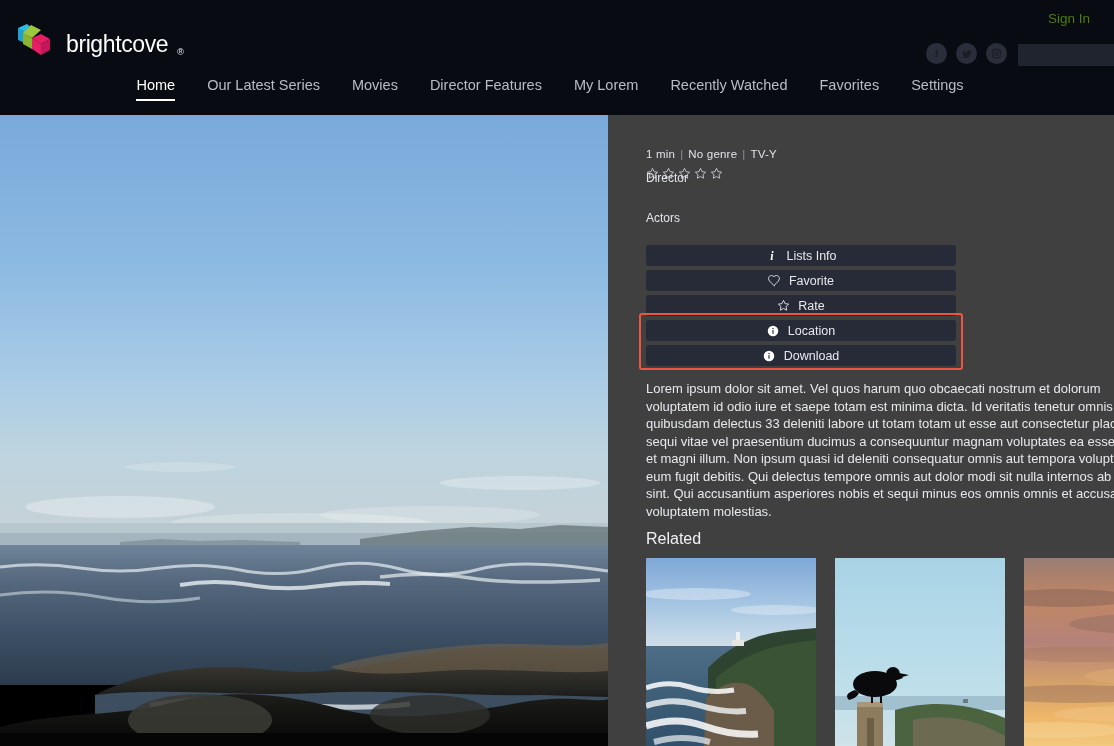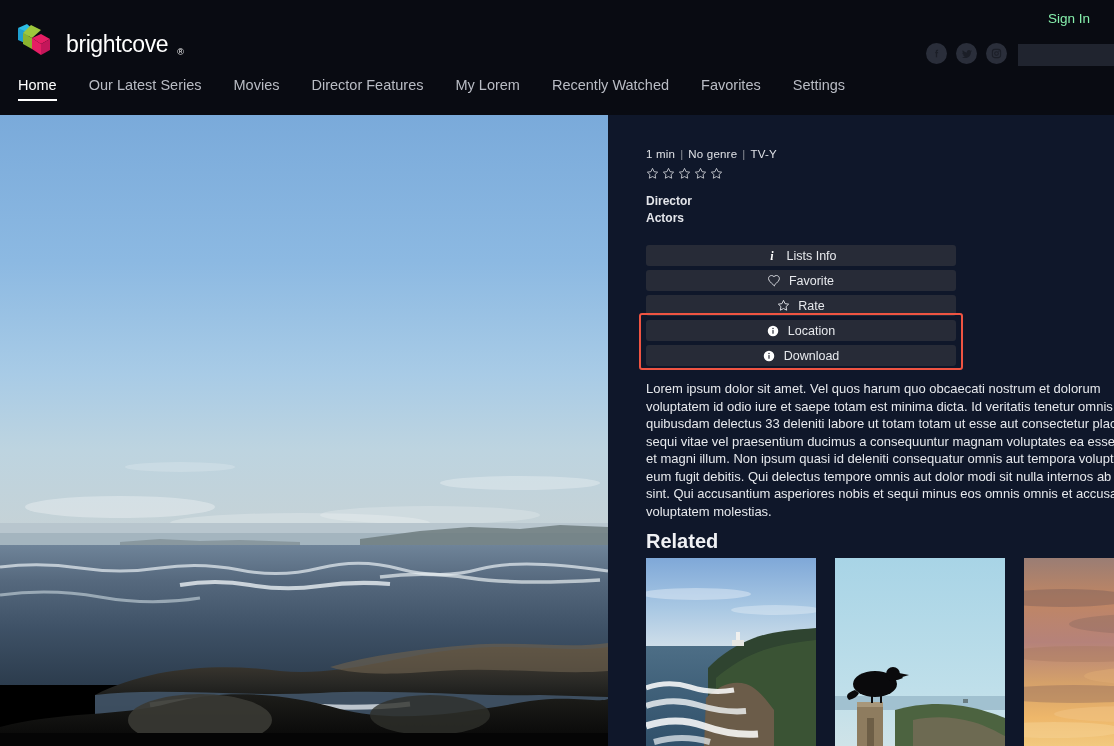--- a/index.html
+++ b/index.html
@@ -51,21 +51,21 @@
     vertical-align: super;
     color: #ffffff;
     margin-left: 1px;
   }
 
   .signin {
     position: absolute;
     right: 24px;
     top: 11px;
     font-size: 13.5px;
-    color: #86efac;
+    color: #4d7c0f;
     cursor: pointer;
   }
 
   .social-row {
     position: absolute;
     right: 107px;
     top: 43px;
     display: flex;
     gap: 9px;
     align-items: center;
@@ -99,20 +99,21 @@
 
   
   .nav {
     position: relative;
     height: 43px;
     background: #090b12;
     display: flex;
     align-items: flex-start;
     padding-left: 18px;
     gap: 0px;
+    justify-content: center;
   }
   .nav-item {
     font-size: 14.5px;
     color: #b9bcc4;
     padding: 5px 0 5px 0;
     margin-right: 32px;
     cursor: pointer;
     position: relative;
     white-space: nowrap;
   }
@@ -123,21 +124,21 @@
     left: 0; right: 0;
     bottom: -3px;
     height: 2px;
     background: #ffffff;
   }
 
   
   .body-area {
     position: relative;
     height: 631px;
-    background: #0f172a;
+    background: #404040;
   }
 
   
   .player {
     position: absolute;
     left: 0;
     top: 0;
     width: 608px;
     height: 631px;
     overflow: hidden;
@@ -174,22 +175,22 @@
     gap: 3px;
   }
   .star-glyph { width: 13px; height: 13px; display: block; }
 
   .credit {
     position: absolute;
     left: 0;
     font-size: 12px;
     color: #e3e5ea;
   }
-  .credit.director { top: 79px; font-weight: bold; }
-  .credit.actors   { top: 96px; font-weight: bold; }
+  .credit.director { top: 56px; }
+  .credit.actors   { top: 96px; }
 
   
   .actions {
     position: absolute;
     left: 0;
     top: 130px;
     width: 310px;
   }
   .action-btn {
     width: 310px;
@@ -244,23 +245,22 @@
     font-size: 13px;
     line-height: 17.5px;
     color: #e6e8ec;
   }
 
   
   .related-title {
     position: absolute;
     left: 0;
     top: 415px;
-    font-size: 20px;
+    font-size: 16px;
     color: #f0f1f4;
-    font-weight: bold;
   }
   .related-row {
     position: absolute;
     left: 0;
     top: 443px;
     display: flex;
     gap: 19px;
   }
   .thumb {
     width: 170px;

